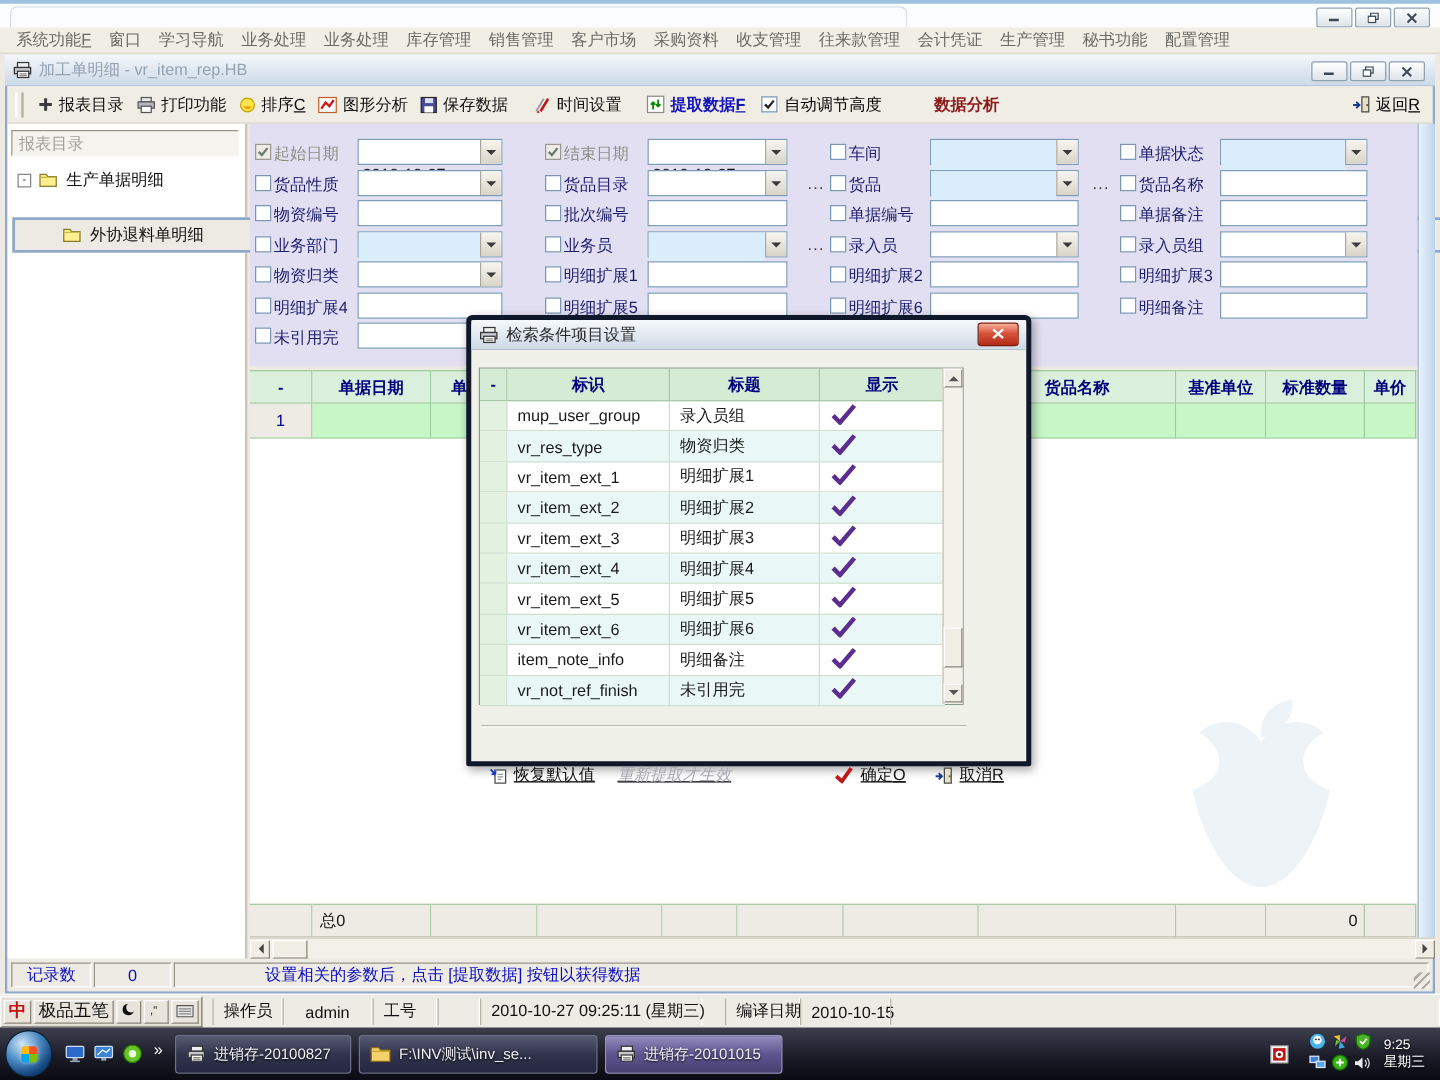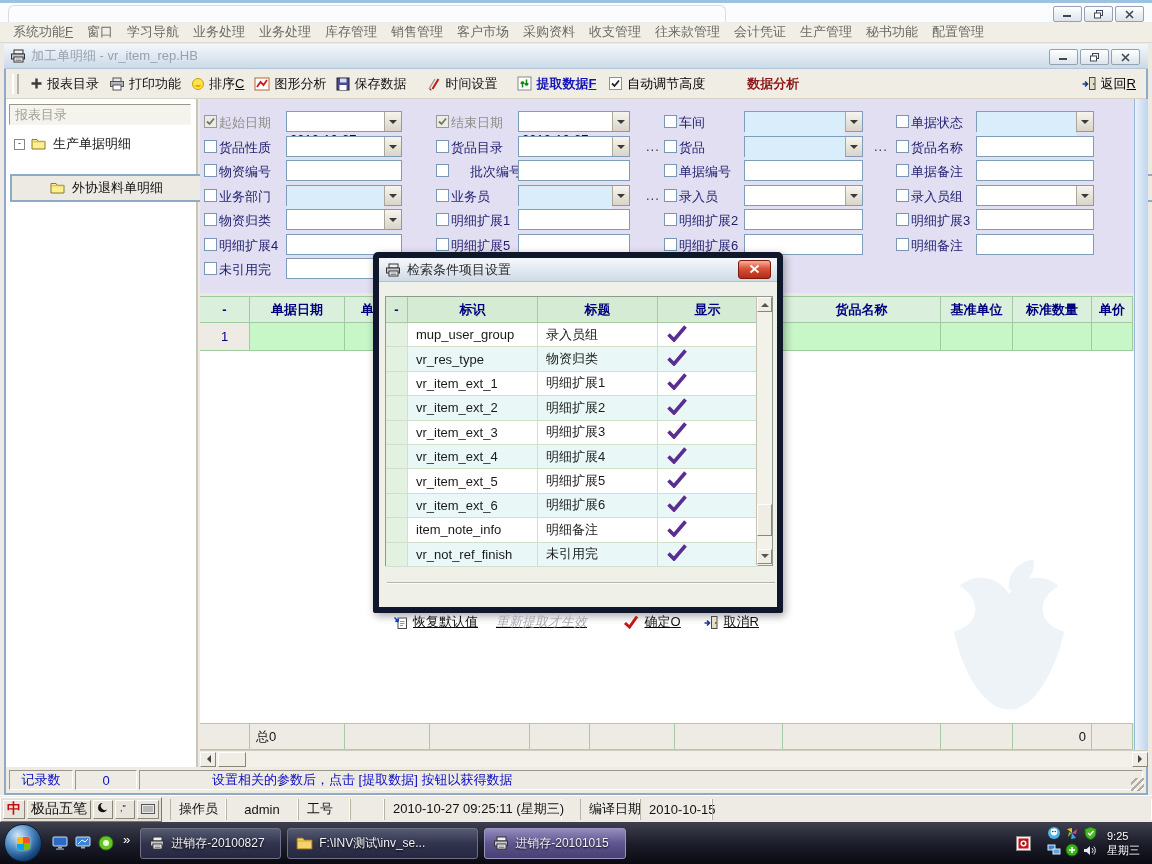--- a/index.html
+++ b/index.html
@@ -88,21 +88,21 @@
 
   
   .record-bar{position:absolute;left:6px;top:767px;width:1140px;height:26px;background:#edebe4;display:flex;align-items:center;gap:2px;padding:2px 3px;box-sizing:border-box;}
   .rpanel{height:20px;border:1px solid;border-color:#9a968a #ffffff #ffffff #9a968a;display:flex;align-items:center;box-sizing:border-box;color:#0b0bc0;}
   .rp-label{width:64px;justify-content:center;}
   .rp-value{width:62px;justify-content:center;}
   .rp-hint{flex:1;padding-left:72px;}
   .grip{position:absolute;right:2px;bottom:2px;width:13px;height:13px;background:repeating-linear-gradient(135deg,transparent 0 3px,#b0aca0 3px 5px);}
 
   
-  .dialog{position:absolute;left:373px;top:252px;width:410px;height:361px;background:#eff0e7;border:6px solid #0f172a;border-radius:5px 5px 2px 2px;box-shadow:2px 3px 8px rgba(0,0,0,.35);box-sizing:border-box;}
+  .dialog{position:absolute;left:373px;top:252px;width:452px;height:361px;background:#eff0e7;border:4px solid #0f172a;border-radius:5px 5px 2px 2px;box-shadow:2px 3px 8px rgba(0,0,0,.35);box-sizing:border-box;}
   .dlg-titlebar{height:24px;background:linear-gradient(#f6f9fc,#cfdae6);border-bottom:1px solid #b2c0ce;border-radius:5px 5px 0 0;display:flex;align-items:center;padding:0 6px;box-sizing:border-box;}
   .dlg-title{margin-left:6px;color:#2a2a2a;}
   .dlg-close{margin-left:auto;width:31px;height:17px;background:linear-gradient(#f6b09a,#d9523a 45%,#b22c16);border:1px solid #7e1a0a;border-radius:3px;display:flex;align-items:center;justify-content:center;}
   .dlg-table{position:absolute;left:6px;top:38px;width:388px;height:270px;border:1px solid #8d9a8d;background:#fff;box-sizing:border-box;}
   .dlg-hrow{display:flex;height:26px;}
   .dlg-th{background:#d5ebd3;border-right:1px solid #a8c8a8;border-bottom:1px solid #a8c8a8;color:#00007e;font-weight:bold;display:flex;align-items:center;justify-content:center;box-sizing:border-box;}
   .drow{display:flex;height:24.4px;}
   .dcell{box-sizing:border-box;border-right:1px solid #cfe0cf;border-bottom:1px solid #cfe0cf;display:flex;align-items:center;padding-left:8px;color:#1a1a1a;overflow:hidden;white-space:nowrap;}
   .dcell.marker{background:#e3f1e1;padding-left:0;}
   .drow.alt .dcell:not(.marker){background:#e9f8f6;}
@@ -483,21 +483,21 @@
       <span class="f-label" style="left: 711px; top: 40px;">货品名称</span>
       <div class="field input" style="left: 776px; top: 37px; width: 118px;">
         <span class="val"></span>
       </div>
       <span class="cb f-cb" style="left: 4px; top: 65px;"></span>
       <span class="f-label" style="left: 19px; top: 64px;">物资编号</span>
       <div class="field input" style="left: 86px; top: 61px; width: 116px;">
         <span class="val"></span>
       </div>
       <span class="cb f-cb" style="left: 236px; top: 65px;"></span>
-      <span class="f-label" style="left: 251px; top: 64px; margin-left: 19px;">批次编号</span>
+      <span class="f-label" style="left: 251px; top: 64px;">批次编号</span>
       <div class="field input" style="left: 318px; top: 61px; width: 112px;">
         <span class="val"></span>
       </div>
       <span class="cb f-cb" style="left: 464px; top: 65px;"></span>
       <span class="f-label" style="left: 479px; top: 64px;">单据编号</span>
       <div class="field input" style="left: 544px; top: 61px; width: 119px;">
         <span class="val"></span>
       </div>
       <span class="cb f-cb" style="left: 696px; top: 65px;"></span>
       <span class="f-label" style="left: 711px; top: 64px;">单据备注</span>

